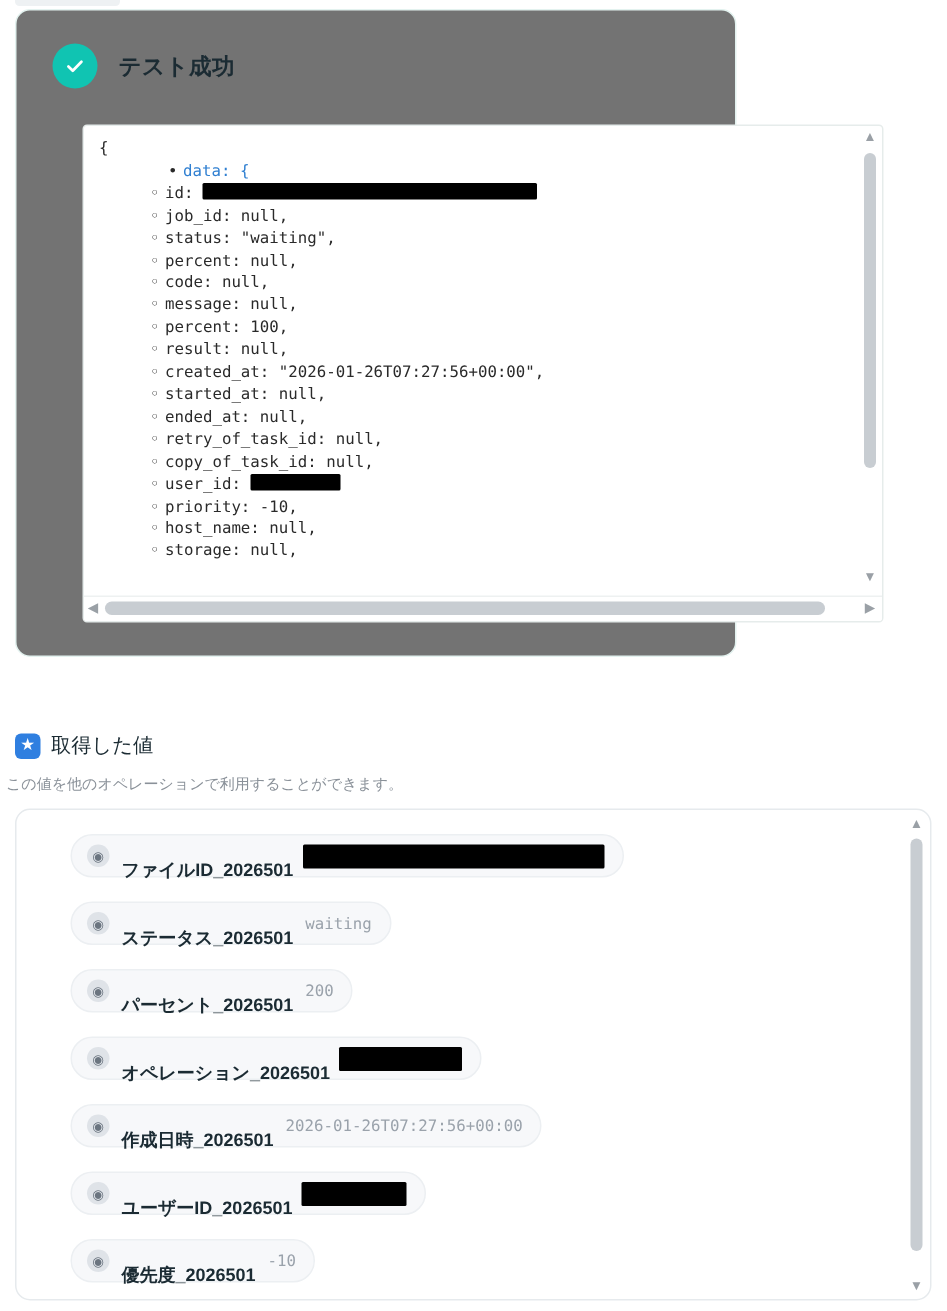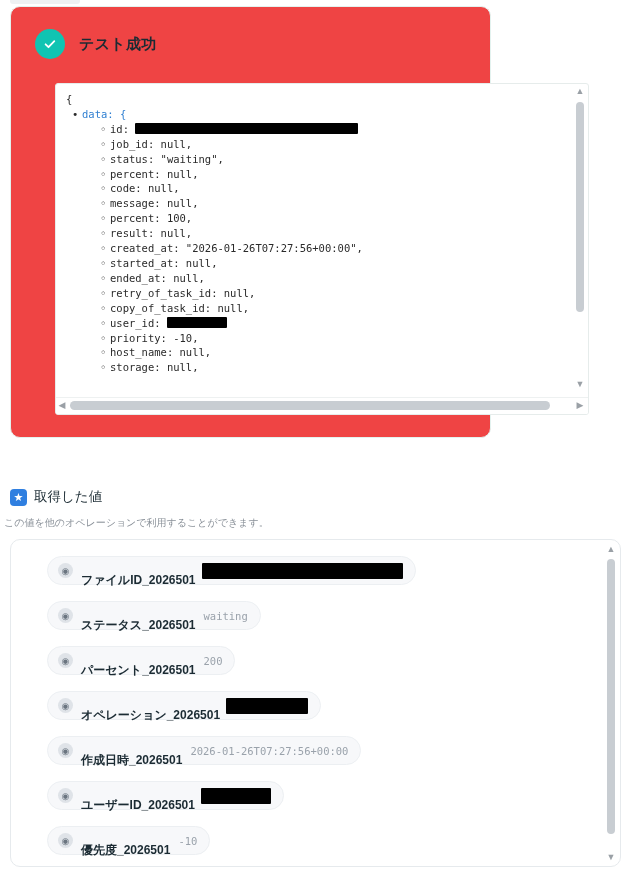--- a/index.html
+++ b/index.html
@@ -15,21 +15,21 @@
     overflow: hidden;
   }
 
   
   .success-panel {
     position: absolute;
     left: 10px;
     top: 6px;
     width: 481px;
     height: 432px;
-    background: #ef4444;
+    background: #737373;
     border: 1px solid #e3f2ef;
     border-radius: 10px;
     box-sizing: border-box;
   }
   .success-head {
     display: flex;
     align-items: center;
     gap: 14px;
     padding: 22px 0 0 24px;
   }
@@ -71,21 +71,21 @@
     height: 305px;
     overflow: hidden;
     padding: 8px 0 0 10px;
     box-sizing: border-box;
     font-family: "DejaVu Sans Mono", monospace;
     font-size: 10.5px;
     color: #2a2a2a;
     line-height: 14.9px;
   }
   .json-line { white-space: nowrap; }
-  .lvl1 { padding-left: 18px; }
+  .lvl1 { padding-left: 18px; margin-left: 40px; }
   .lvl2 { padding-left: 46px; }
   .bullet-disc, .bullet-circ {
     display: inline-block;
     width: 10px;
     margin-left: -12px;
     color: #2a2a2a;
   }
   .k-blue { color: #2f7fd1; }
   .v-str { color: #2a2a2a; text-align: center; }
   .redact {

